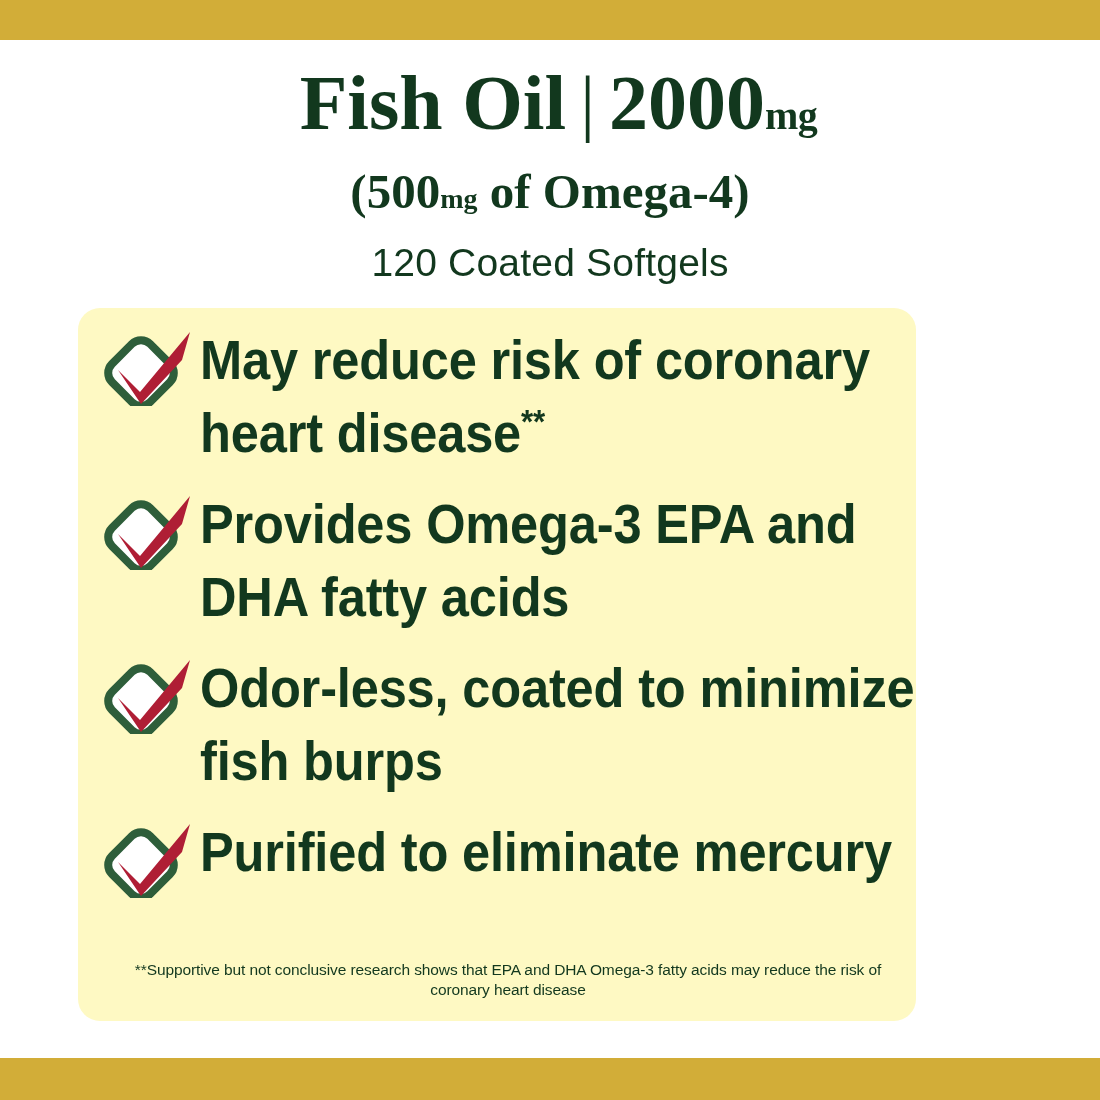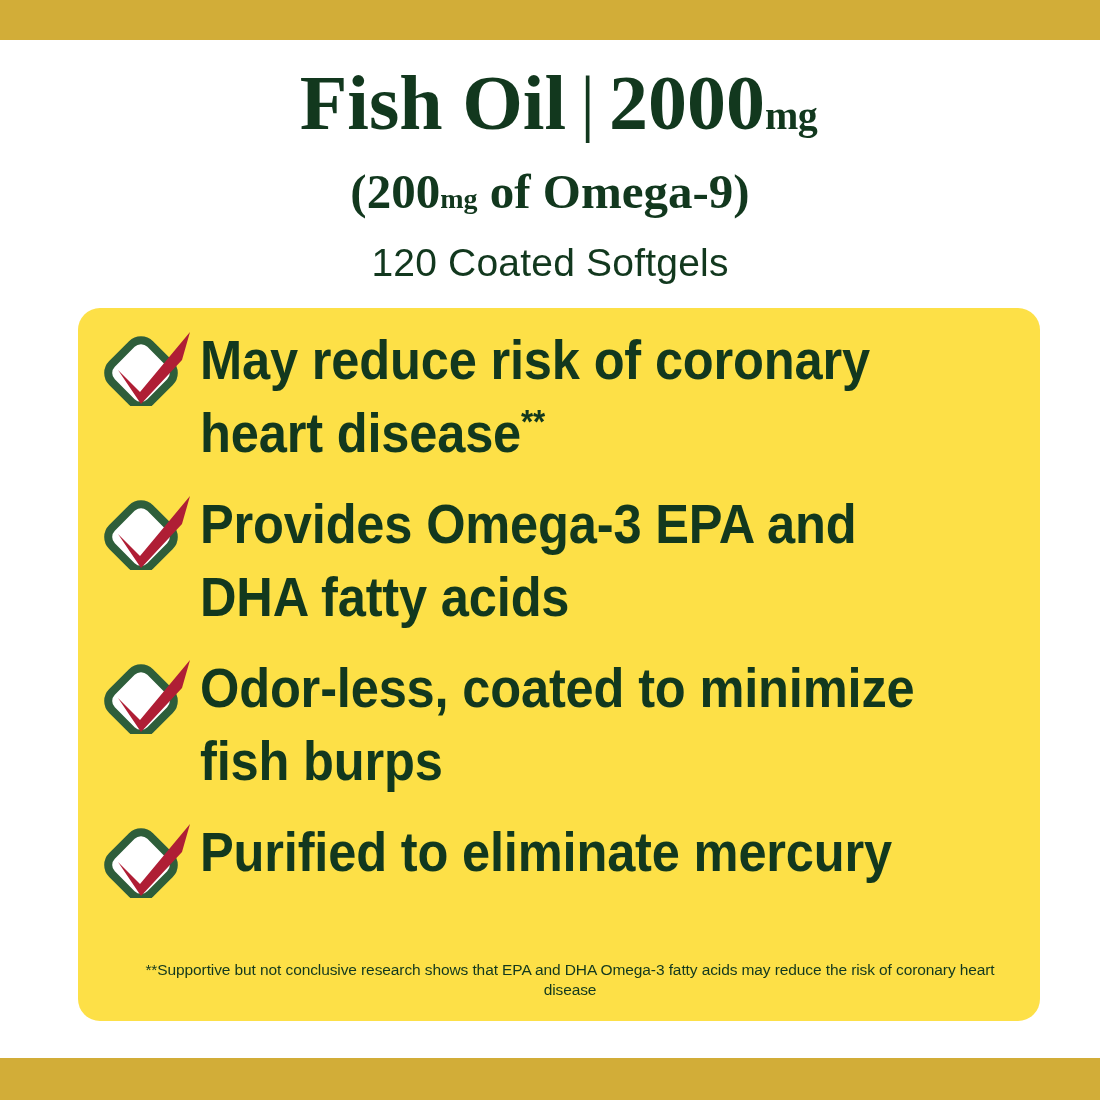--- a/index.html
+++ b/index.html
@@ -83,23 +83,23 @@
     letter-spacing: 0.2px;
     margin-top: 8px;
     white-space: nowrap;
   }
 
   
   .panel {
     position: absolute;
     left: 78px;
     top: 308px;
-    width: 962px;
+    width: 838px;
     height: 713px;
-    background: #fde047;
+    background: #fef9c3;
     border-radius: 22px;
     box-sizing: border-box;
   }
 
   .bullets {
     position: absolute;
     left: 0;
     top: 14px;
     width: 962px;
   }
@@ -154,21 +154,21 @@
 
   <div class="bar bar-top"></div>
 
   <div class="header">
 
     <div class="title-line">
       <span class="title-main">Fish Oil</span><span class="title-sep">|</span><span>2000</span><span class="title-unit">mg</span>
     </div>
 
     <div class="subtitle-line">
-      <span>(</span><span>200</span><span class="subtitle-unit">mg</span><span> of Omega-9)</span>
+      <span>(</span><span>500</span><span class="subtitle-unit">mg</span><span> of Omega-4)</span>
     </div>
 
     <div class="count-line">120 Coated Softgels</div>
   </div>
 
   <div class="panel">
 
     <div class="bullets">
 
       <div class="bullet">

